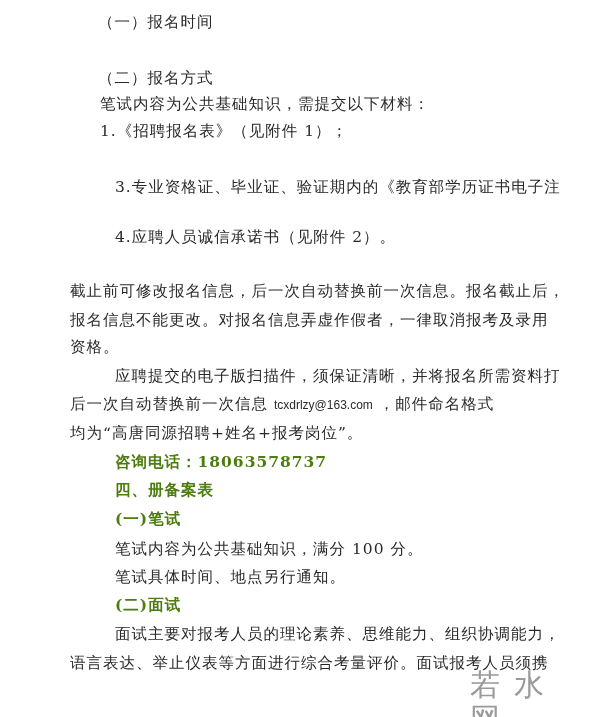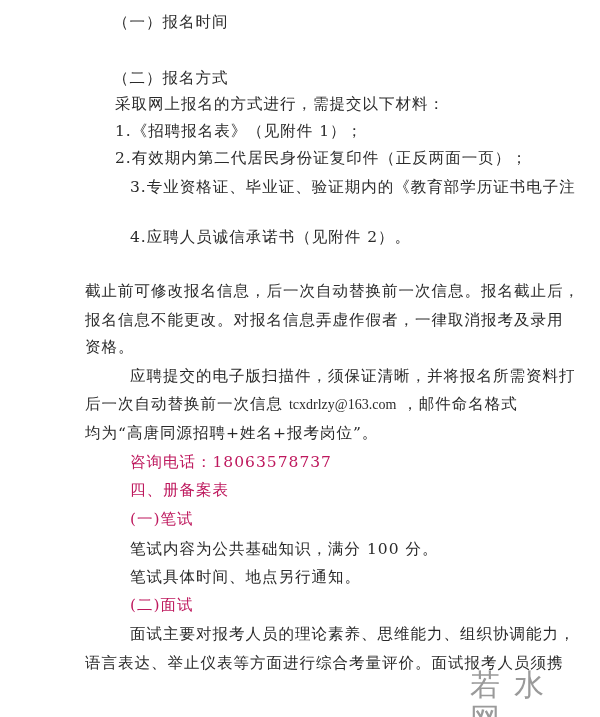--- a/index.html
+++ b/index.html
@@ -1,35 +1,34 @@
 <!DOCTYPE html>
 <html><head>
 <meta charset="utf-8">
 <style>
   html, body { margin: 0; padding: 0; background: #ffffff; }
   body { width: 600px; height: 717px; overflow: hidden; position: relative;
          font-family: "DejaVu Serif", "Liberation Serif", serif; color: #2a2a2a; }
-  .doc { position: absolute; left: 15px; top: 0; width: 476px; height: 717px; }
+  .doc { position: absolute; left: 0; top: 0; width: 476px; height: 717px; }
   .ln { position: absolute; left: 70px; font-size: 15.5px; line-height: 20px; white-space: nowrap; letter-spacing: 1px; }
   .ind { left: 103px; margin-left: 12px; }
   .flush { left: 70px; }
-  .bold { font-weight: normal; color: #be185d; }
-  .mono { font-family: Liberation Serif, serif; letter-spacing: 0; font-size: 14px; }
+  .bold { font-weight: bold; color: #4d7c0f; }
+  .mono { font-family: Liberation Sans, sans-serif; letter-spacing: 0; font-size: 12px; }
   .wm { position: absolute; left: 470px; top: 668px; width: 130px; height: 49px; }
   .wm-main { font-family: "DejaVu Sans", "Liberation Sans", sans-serif; font-size: 30px; color: #9a9a9a; letter-spacing: 14px; line-height: 34px; }
 </style>
 </head>
 <body>
 
 <div class="doc">
   <div class="ln" style="left:98px;top:12px">（一）报名时间</div>
   <div class="ln" style="left:98px;top:68px">（二）报名方式</div>
-  <div class="ln" style="left:100px;top:94px">采取网上报名的方式进行，需提交以下材料：</div>
+  <div class="ln" style="left:100px;top:94px">笔试内容为公共基础知识，需提交以下材料：</div>
   <div class="ln" style="left:100px;top:121px">1.《招聘报名表》（见附件 1）；</div>
-  <div class="ln" style="left:100px;top:148px">2.有效期内第二代居民身份证复印件（正反两面一页）；</div>
   <div class="ln ind" style="top:177px">3.专业资格证、毕业证、验证期内的《教育部学历证书电子注</div>
   <div class="ln ind" style="top:227px">4.应聘人员诚信承诺书（见附件 2）。</div>
   <div class="ln flush" style="top:281px">截止前可修改报名信息，后一次自动替换前一次信息。报名截止后，</div>
   <div class="ln flush" style="top:310px">报名信息不能更改。对报名信息弄虚作假者，一律取消报考及录用</div>
   <div class="ln flush" style="top:337px">资格。</div>
   <div class="ln ind" style="top:366px">应聘提交的电子版扫描件，须保证清晰，并将报名所需资料打</div>
   <div class="ln flush" style="top:394px">
     <span>后一次自动替换前一次信息 </span><span class="mono">tcxdrlzy@163.com</span><span> ，邮件命名格式</span>
   </div>
   <div class="ln flush" style="top:423px">均为“高唐同源招聘+姓名+报考岗位”。</div>

